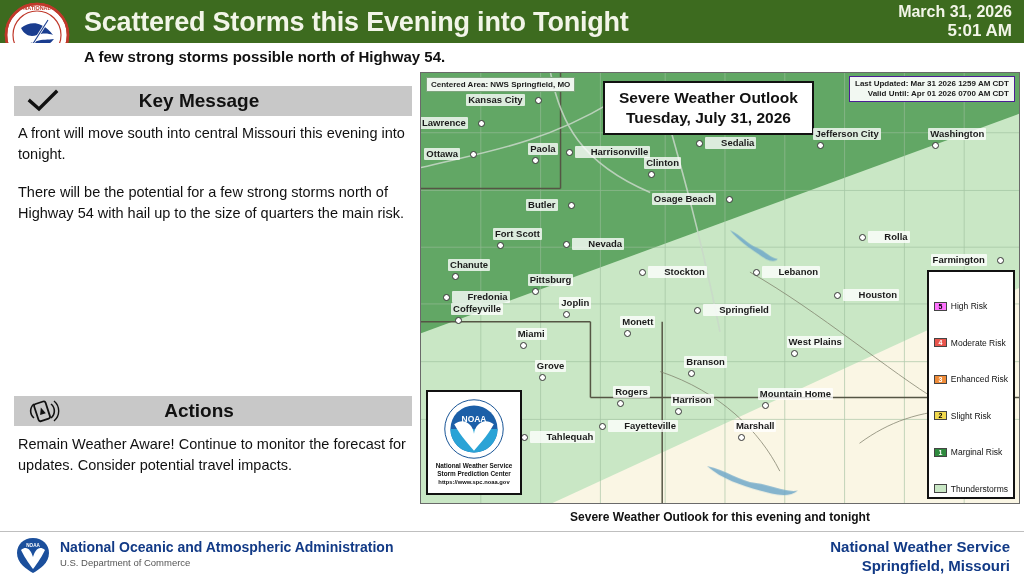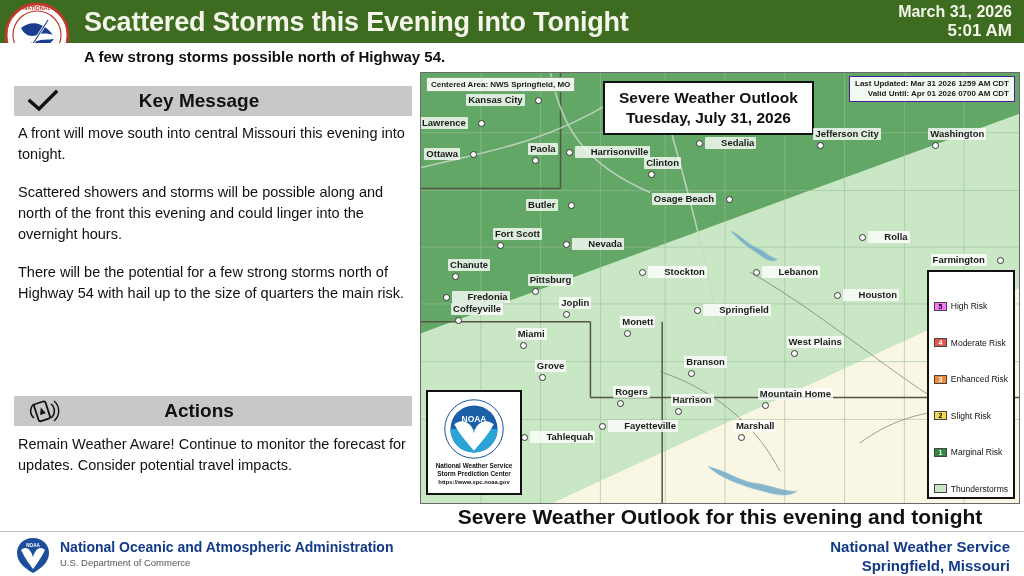--- a/index.html
+++ b/index.html
@@ -107,21 +107,21 @@
   }
   .legend-row{display:flex;align-items:center;height:10.5px;margin-top:26px;}
   .legend-sw{
     width:13px;height:9px;border:1px solid #444;box-sizing:border-box;margin-right:4px;
     font-size:7px;font-weight:bold;color:#fff;line-height:7px;text-align:center;
   }
   .legend-lbl{font-size:8.5px;color:#111;line-height:10.5px;white-space:nowrap;}
   
   .map-caption{
     position:absolute;left:420px;top:506px;width:600px;text-align:center;
-    font-size:21px;font-weight:bold;color:#111;line-height:22px;
+    font-size:12px;font-weight:bold;color:#111;line-height:22px;
   }
   
   .footer{position:absolute;left:0;top:532px;width:1024px;height:44px;background:#ffffff;}
   .footer-rule{position:absolute;left:0;top:531px;width:1024px;height:1px;background:#bfbfbf;}
   .noaa-logo{position:absolute;left:14px;top:536px;width:38px;height:38px;}
   .footer-noaa-title{
     position:absolute;left:60px;top:538px;font-size:14px;font-weight:bold;color:#123a86;line-height:18px;
   }
   .footer-noaa-sub{
     position:absolute;left:60px;top:556px;font-size:9.5px;color:#555;line-height:13px;
@@ -165,21 +165,20 @@
   <span class="sec-icon">
     <svg viewBox="0 0 34 24" width="34" height="24">
       <path d="M4 12 L13 20 L30 3" stroke="#111" stroke-width="3.4" fill="none" stroke-linecap="square"></path>
     </svg>
   </span>
   <span class="sec-title">Key Message</span>
 </div>
 
 <div class="body-text" style="top:123px;">
   <p>A front will move south into central Missouri this evening into tonight.</p>
-  <p>Scattered showers and storms will be possible along and north of the front this evening and could linger into the overnight hours.</p>
   <p>There will be the potential for a few strong storms north of Highway 54 with hail up to the size of quarters the main risk.</p>
 </div>
 
 <div class="section-bar" style="top:396px;">
   <span class="sec-icon">
     <svg viewBox="0 0 34 24" width="34" height="24">
       <g transform="rotate(-18 17 12)">
         <rect x="10" y="3" width="12" height="18" rx="2" fill="none" stroke="#111" stroke-width="1.8"></rect>
         <path d="M16 8 L19 15 L13 15 Z" fill="#111"></path>
       </g>

